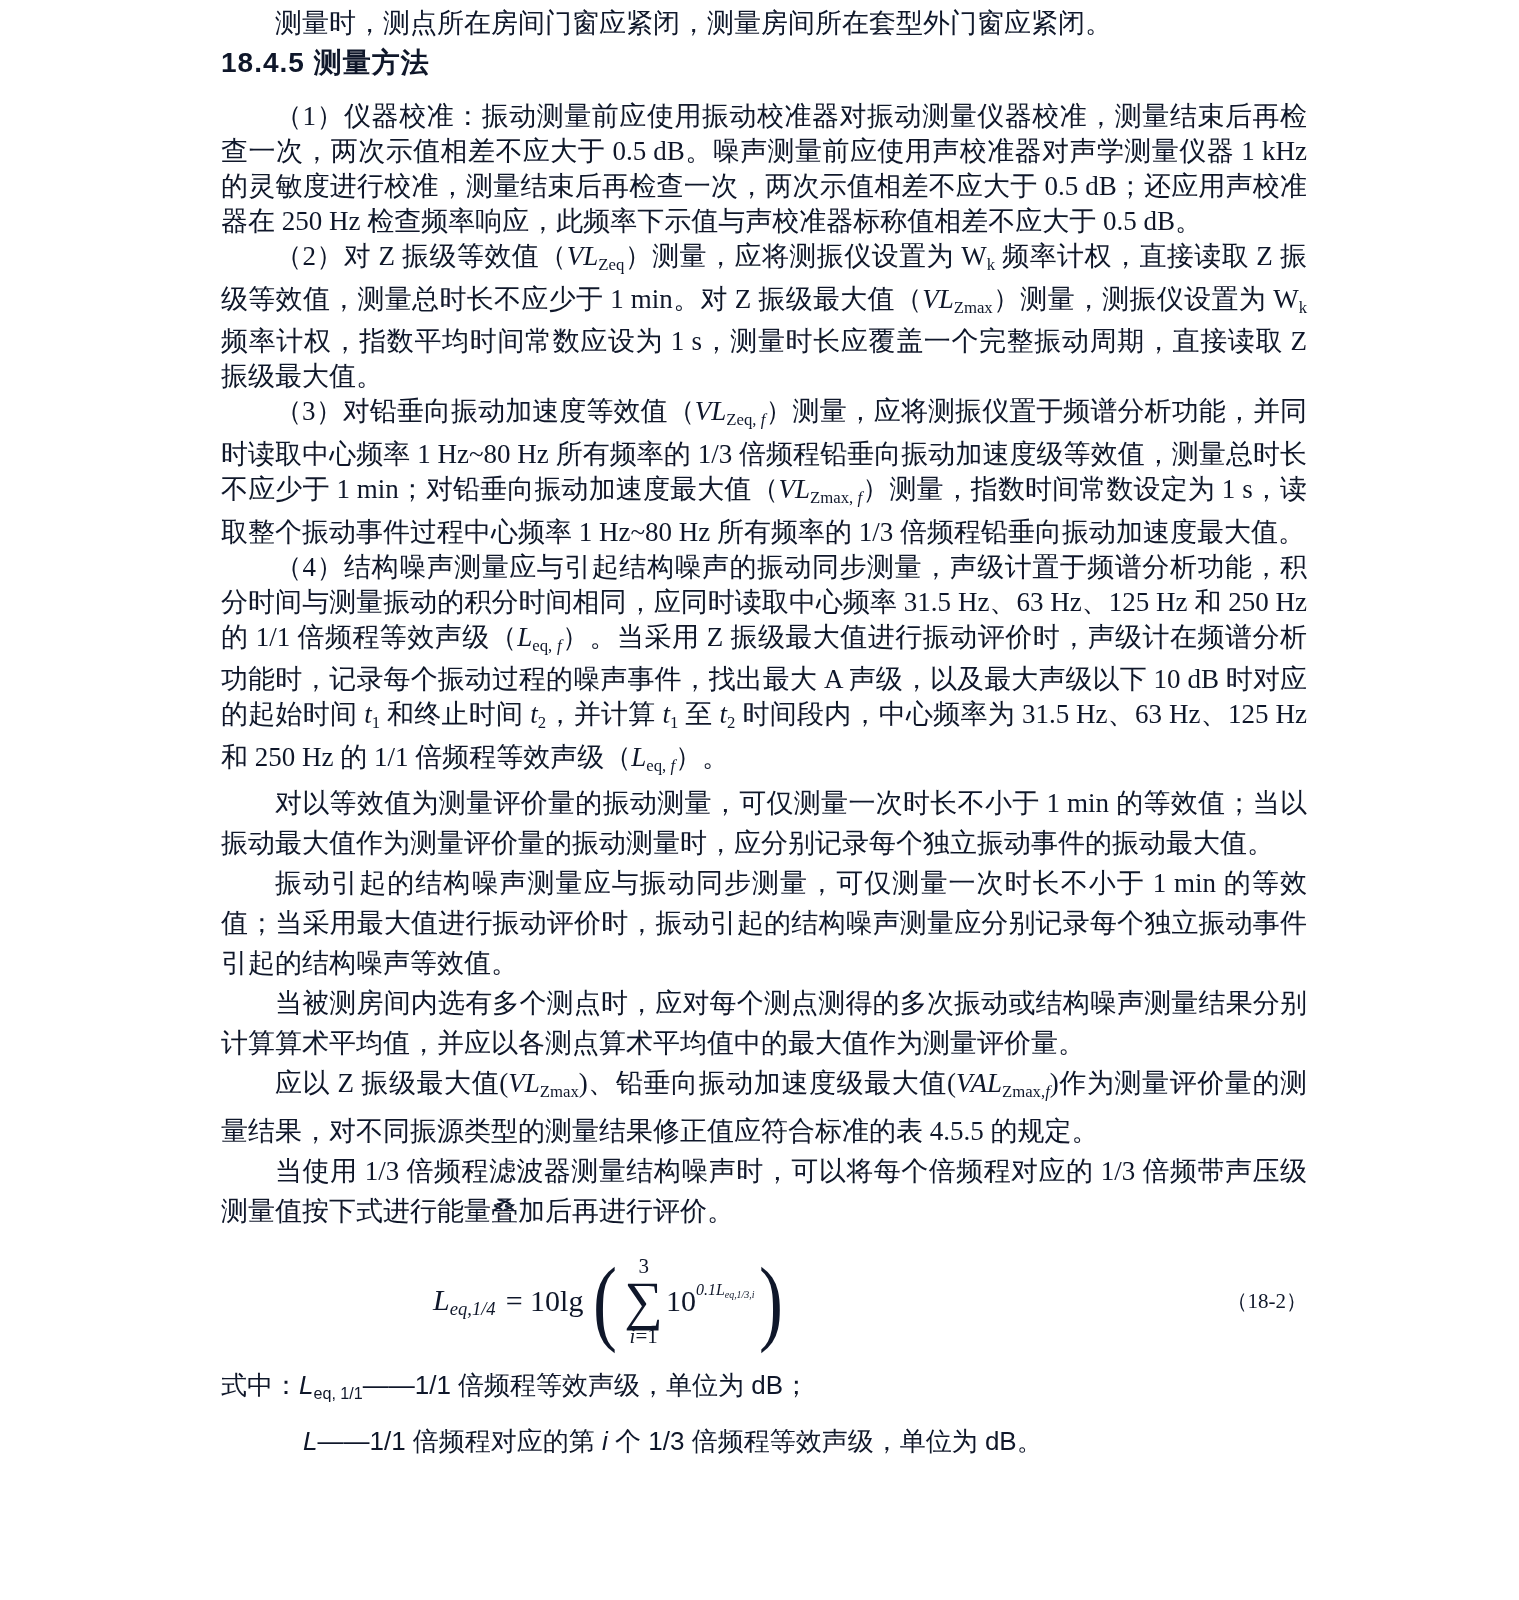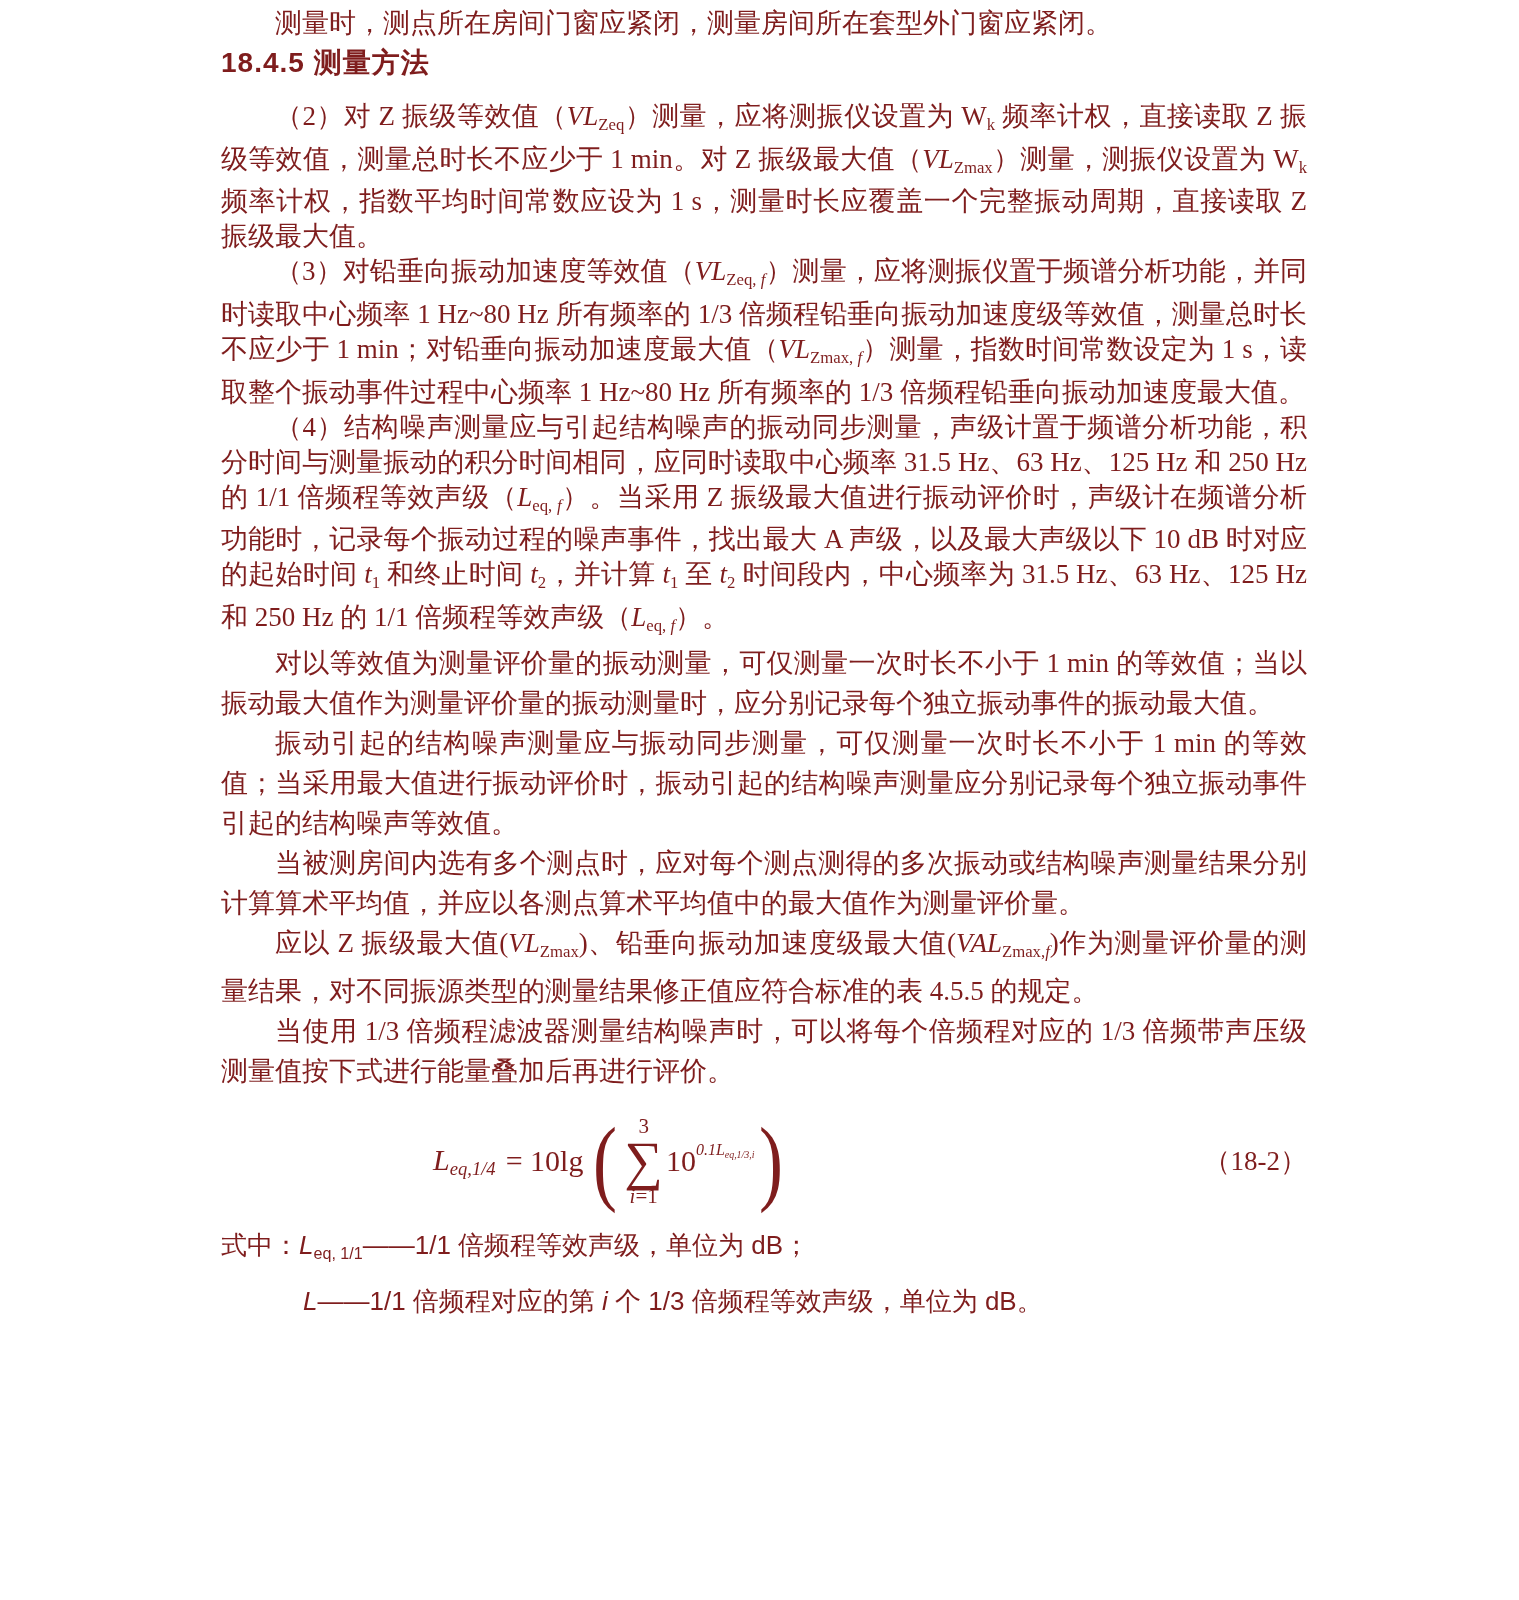--- a/index.html
+++ b/index.html
@@ -1,20 +1,20 @@
 <!DOCTYPE html>
 <html><head>
 <meta charset="utf-8">
 <style>
   html,body { margin:0; padding:0; background:#ffffff; }
   .page {
     position:relative;
     width:1519px; height:1600px;
     background:#ffffff;
-    color:#7f1d1d;
+    color:#0f172a;
     font-family:"Liberation Serif","DejaVu Serif",serif;
     overflow:hidden;
   }
   .content {
     position:absolute; left:221px; top:6px; width:1086px;
   }
   p { margin:0; }
   .body {
     font-size:27px;
     text-align:justify;
@@ -65,40 +65,41 @@
   .sum .sigma { font-size:54px; line-height:0.92; }
   .sum .bot { font-size:21px; }
   .pow { display:inline-block; }
   .pow sup {
     font-size:16px; line-height:0;
     vertical-align:16px;
   }
   .eq-number {
     position:absolute; right:0; top:50%;
     transform:translateY(-50%);
-    font-style:normal; font-size:27px;
+    font-style:normal; font-size:21px;
   }
   
   .where {
     font-family:"Liberation Sans","DejaVu Sans",sans-serif;
     font-size:26px; line-height:48px;
     margin-top:6px;
   }
   .where .line2 { padding-left:82px; }
 </style>
 </head>
 <body>
 
 <div class="page">
   <div class="content">
 
     <p class="body s1"><span class="run">测量时，测点所在房间门窗应紧闭，测量房间所在套型外门窗应紧闭。</span></p>
 
     <p class="heading heading1">18.4.5 测量方法</p>
 
+    <p class="body s1"><span class="run">（1）仪器校准：振动测量前应使用振动校准器对振动测量仪器校准，测量结束后再检查一次，两次示值相差不应大于 0.5 dB。噪声测量前应使用声校准器对声学测量仪器 1 kHz 的灵敏度进行校准，测量结束后再检查一次，两次示值相差不应大于 0.5 dB；还应用声校准器在 250 Hz 检查频率响应，此频率下示值与声校准器标称值相差不应大于 0.5 dB。</span></p>
     <p class="body s1"><span class="run">（2）对 Z 振级等效值（</span><span class="run i">VL</span><span class="run sub">Zeq</span><span class="run">）测量，应将测振仪设置为 W</span><span class="run sub">k</span><span class="run"> 频率计权，直接读取 Z 振级等效值，测量总时长不应少于 1 min。对 Z 振级最大值（</span><span class="run i">VL</span><span class="run sub">Zmax</span><span class="run">）测量，测振仪设置为 W</span><span class="run sub">k</span><span class="run"> 频率计权，指数平均时间常数应设为 1 s，测量时长应覆盖一个完整振动周期，直接读取 Z 振级最大值。</span></p>
     <p class="body s1"><span class="run">（3）对铅垂向振动加速度等效值（</span><span class="run i">VL</span><span class="run sub">Zeq, </span><span class="run subi">f</span><span class="run">）测量，应将测振仪置于频谱分析功能，并同时读取中心频率 1 Hz~80 Hz 所有频率的 1/3 倍频程铅垂向振动加速度级等效值，测量总时长不应少于 1 min；对铅垂向振动加速度最大值（</span><span class="run i">VL</span><span class="run sub">Zmax, </span><span class="run subi">f</span><span class="run">）测量，指数时间常数设定为 1 s，读取整个振动事件过程中心频率 1 Hz~80 Hz 所有频率的 1/3 倍频程铅垂向振动加速度最大值。</span></p>
     <p class="body s1"><span class="run">（4）结构噪声测量应与引起结构噪声的振动同步测量，声级计置于频谱分析功能，积分时间与测量振动的积分时间相同，应同时读取中心频率 31.5 Hz、63 Hz、125 Hz 和 250 Hz 的 1/1 倍频程等效声级（</span><span class="run i">L</span><span class="run sub">eq, </span><span class="run subi">f</span><span class="run">）。当采用 Z 振级最大值进行振动评价时，声级计在频谱分析功能时，记录每个振动过程的噪声事件，找出最大 A 声级，以及最大声级以下 10 dB 时对应的起始时间 </span><span class="run i">t</span><span class="run sub">1</span><span class="run"> 和终止时间 </span><span class="run i">t</span><span class="run sub">2</span><span class="run">，并计算 </span><span class="run i">t</span><span class="run sub">1</span><span class="run"> 至 </span><span class="run i">t</span><span class="run sub">2</span><span class="run"> 时间段内，中心频率为 31.5 Hz、63 Hz、125 Hz 和 250 Hz 的 1/1 倍频程等效声级（</span><span class="run i">L</span><span class="run sub">eq, </span><span class="run subi">f</span><span class="run">）。</span></p>
 
 
     <p class="body s2"><span class="run">对以等效值为测量评价量的振动测量，可仅测量一次时长不小于 1 min 的等效值；当以振动最大值作为测量评价量的振动测量时，应分别记录每个独立振动事件的振动最大值。</span></p>
     <p class="body s2"><span class="run">振动引起的结构噪声测量应与振动同步测量，可仅测量一次时长不小于 1 min 的等效值；当采用最大值进行振动评价时，振动引起的结构噪声测量应分别记录每个独立振动事件引起的结构噪声等效值。</span></p>
     <p class="body s2"><span class="run">当被测房间内选有多个测点时，应对每个测点测得的多次振动或结构噪声测量结果分别计算算术平均值，并应以各测点算术平均值中的最大值作为测量评价量。</span></p>
     <p class="body s2"><span class="run">应以 Z 振级最大值(</span><span class="run i">VL</span><span class="run sub">Zmax</span><span class="run">)、铅垂向振动加速度级最大值(</span><span class="run i">VAL</span><span class="run sub">Zmax,</span><span class="run subi">f</span><span class="run">)作为测量评价量的测量结果，对不同振源类型的测量结果修正值应符合标准的表 4.5.5 的规定。</span></p>
     <p class="body s2"><span class="run">当使用 1/3 倍频程滤波器测量结构噪声时，可以将每个倍频程对应的 1/3 倍频带声压级测量值按下式进行能量叠加后再进行评价。</span></p>

